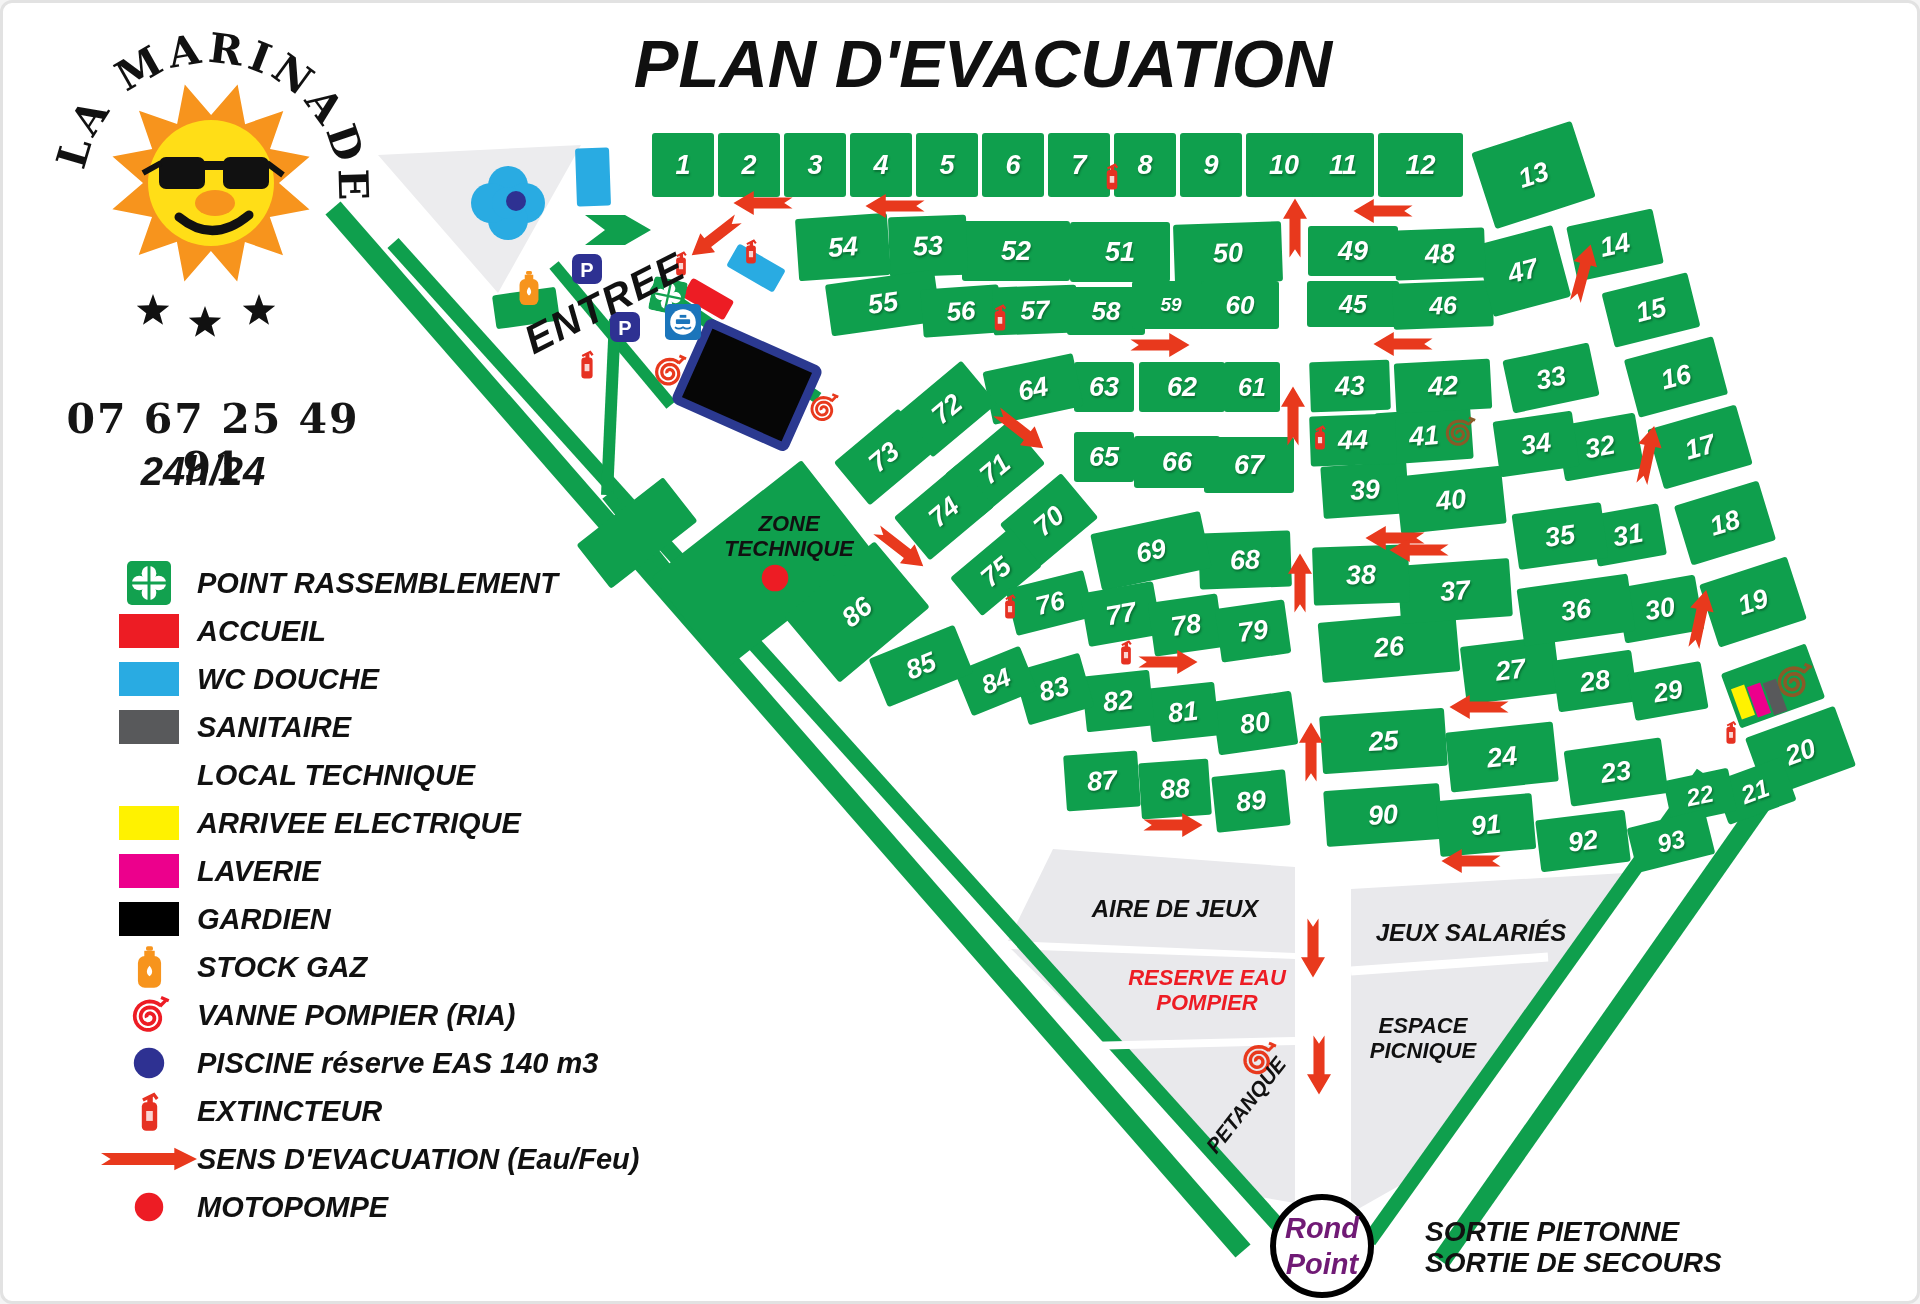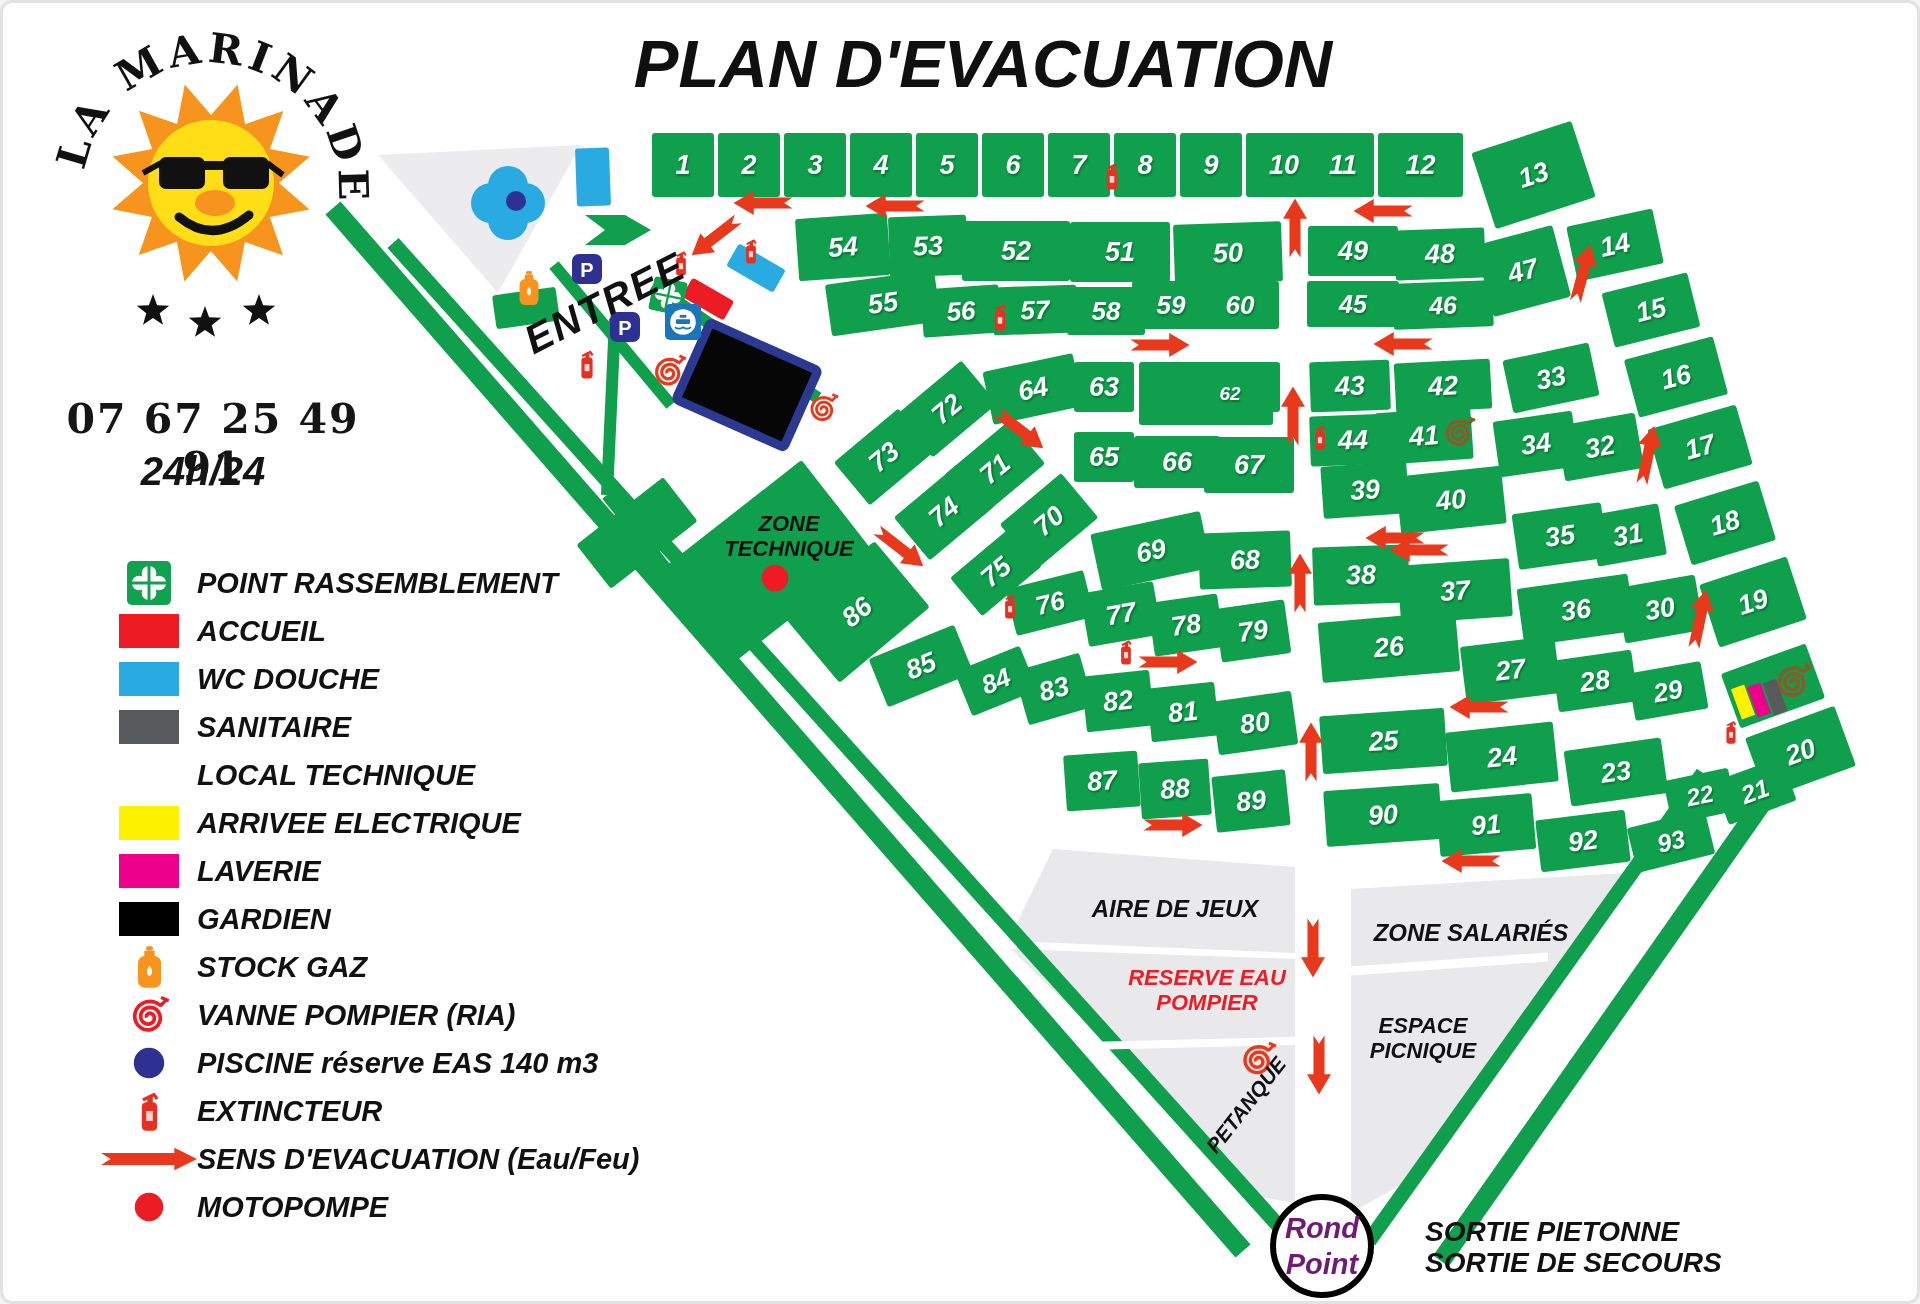--- a/index.html
+++ b/index.html
@@ -249,24 +249,24 @@
       <div class="plot" style="left: 1305px; top: 223px; width: 90px; height: 50px; transform: rotate(0deg); font-size: 27px;">49</div>
       <div class="plot" style="left: 1171px; top: 220px; width: 108px; height: 60px; transform: rotate(-2deg); font-size: 27px;">50</div>
       <div class="plot" style="left: 1067px; top: 219px; width: 100px; height: 60px; transform: rotate(0deg); font-size: 27px;">51</div>
       <div class="plot" style="left: 959px; top: 218px; width: 108px; height: 60px; transform: rotate(0deg); font-size: 27px;">52</div>
       <div class="plot" style="left: 886px; top: 213px; width: 78px; height: 60px; transform: rotate(-2deg); font-size: 27px;">53</div>
       <div class="plot" style="left: 794px; top: 213px; width: 92px; height: 62px; transform: rotate(-4deg); font-size: 27px;">54</div>
       <div class="plot" style="left: 825px; top: 274px; width: 110px; height: 52px; transform: rotate(-8deg); font-size: 27px;">55</div>
       <div class="plot" style="left: 919px; top: 284px; width: 78px; height: 48px; transform: rotate(-4deg); font-size: 26px;">56</div>
       <div class="plot" style="left: 990px; top: 283px; width: 84px; height: 48px; transform: rotate(-2deg); font-size: 26px;">57</div>
       <div class="plot" style="left: 1064px; top: 284px; width: 78px; height: 48px; transform: rotate(0deg); font-size: 26px;">58</div>
-      <div class="plot" style="left: 1129px; top: 278px; width: 78px; height: 48px; transform: rotate(0deg); font-size: 26px; text-align: right;">59</div>
+      <div class="plot" style="left: 1129px; top: 278px; width: 78px; height: 48px; transform: rotate(0deg); font-size: 19px; text-align: right;">59</div>
       <div class="plot" style="left: 1198px; top: 278px; width: 78px; height: 48px; transform: rotate(0deg); font-size: 26px;">60</div>
       <div class="plot" style="left: 1221px; top: 359px; width: 56px; height: 50px; transform: rotate(0deg); font-size: 25px;">61</div>
-      <div class="plot" style="left: 1136px; top: 359px; width: 86px; height: 63px; transform: rotate(0deg); font-size: 19px; padding-left: 48px;">62</div>
+      <div class="plot" style="left: 1136px; top: 359px; width: 86px; height: 50px; transform: rotate(0deg); font-size: 27px;">62</div>
       <div class="plot" style="left: 1071px; top: 359px; width: 60px; height: 50px; transform: rotate(0deg); font-size: 27px;">63</div>
       <div class="plot" style="left: 984px; top: 359px; width: 92px; height: 54px; transform: rotate(-12deg); font-size: 27px;">64</div>
       <div class="plot" style="left: 1071px; top: 429px; width: 60px; height: 50px; transform: rotate(0deg); font-size: 27px;">65</div>
       <div class="plot" style="left: 1131px; top: 433px; width: 86px; height: 52px; transform: rotate(0deg); font-size: 27px;">66</div>
       <div class="plot" style="left: 1201px; top: 434px; width: 90px; height: 56px; transform: rotate(0deg); font-size: 27px;">67</div>
       <div class="plot" style="left: 1196px; top: 529px; width: 92px; height: 56px; transform: rotate(-2deg); font-size: 27px;">68</div>
       <div class="plot" style="left: 1092px; top: 519px; width: 112px; height: 58px; transform: rotate(-12deg); font-size: 27px;">69</div>
       <div class="plot" style="left: 1006px; top: 489px; width: 80px; height: 58px; transform: rotate(-40deg); font-size: 27px;">70</div>
       <div class="plot" style="left: 950px; top: 438px; width: 84px; height: 56px; transform: rotate(-40deg); font-size: 27px;">71</div>
       <div class="plot" style="left: 902px; top: 378px; width: 84px; height: 56px; transform: rotate(-40deg); font-size: 27px;">72</div>
@@ -474,21 +474,21 @@
       <div class="arrow" style="left: 1316px; top: 1062px; transform: translate(-50%, -50%) rotate(90deg); width: 64px; height: 24px;"><svg width="64" height="24" viewBox="0 0 64 26">
           <polygon points="0,7 42,7 42,0 64,13 42,26 42,19 0,19 9,13" fill="#e8391d"></polygon>
         </svg></div>
       <div class="arrow" style="left: 712px; top: 234px; transform: translate(-50%, -50%) rotate(142deg); width: 64px; height: 24px;"><svg width="64" height="24" viewBox="0 0 64 26">
           <polygon points="0,7 42,7 42,0 64,13 42,26 42,19 0,19 9,13" fill="#e8391d"></polygon>
         </svg></div>
       <div class="maplabel" style="left: 602px; top: 300px; font-size: 40px; transform: translate(-50%, -50%) rotate(-27deg); font-weight: 900; letter-spacing: 2px;">ENTREE</div>
       <div class="maplabel" style="left: 786px; top: 534px; font-size: 22px; transform: translate(-50%, -50%) rotate(0deg); font-style: italic;">ZONE
 TECHNIQUE</div>
       <div class="maplabel" style="left: 1172px; top: 906px; font-size: 24px; transform: translate(-50%, -50%) rotate(0deg);">AIRE DE JEUX</div>
-      <div class="maplabel" style="left: 1468px; top: 930px; font-size: 24px; transform: translate(-50%, -50%) rotate(0deg);">ZONE SALARIÉS</div>
+      <div class="maplabel" style="left: 1468px; top: 930px; font-size: 24px; transform: translate(-50%, -50%) rotate(0deg);">JEUX SALARIÉS</div>
       <div class="maplabel" style="left: 1204px; top: 988px; font-size: 22px; transform: translate(-50%, -50%) rotate(0deg); color: rgb(237, 28, 36);">RESERVE EAU
 POMPIER</div>
       <div class="maplabel" style="left: 1420px; top: 1036px; font-size: 22px; transform: translate(-50%, -50%) rotate(0deg);">ESPACE
 PICNIQUE</div>
       <div class="maplabel" style="left: 1243px; top: 1102px; font-size: 21px; transform: translate(-50%, -50%) rotate(-52deg);">PETANQUE</div>
       <div class="maplabel" style="left: 1422px; top: 1244px; font-size: 28px; transform: translate(0px, -50%) rotate(0deg); text-align: left;">SORTIE PIETONNE
 SORTIE DE SECOURS</div>
     </div>
   <div id="rond" style="left: 1267px; top: 1191px; width: 92px; height: 92px;">
     <span>Rond</span>

